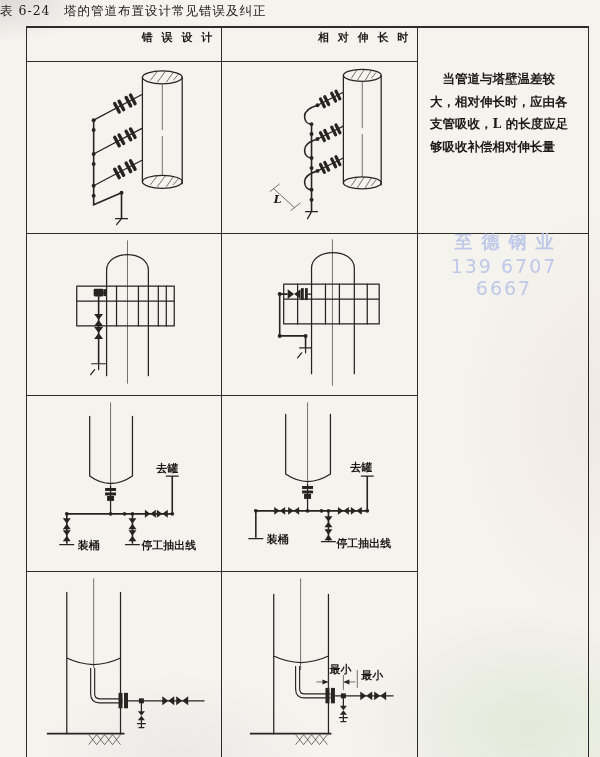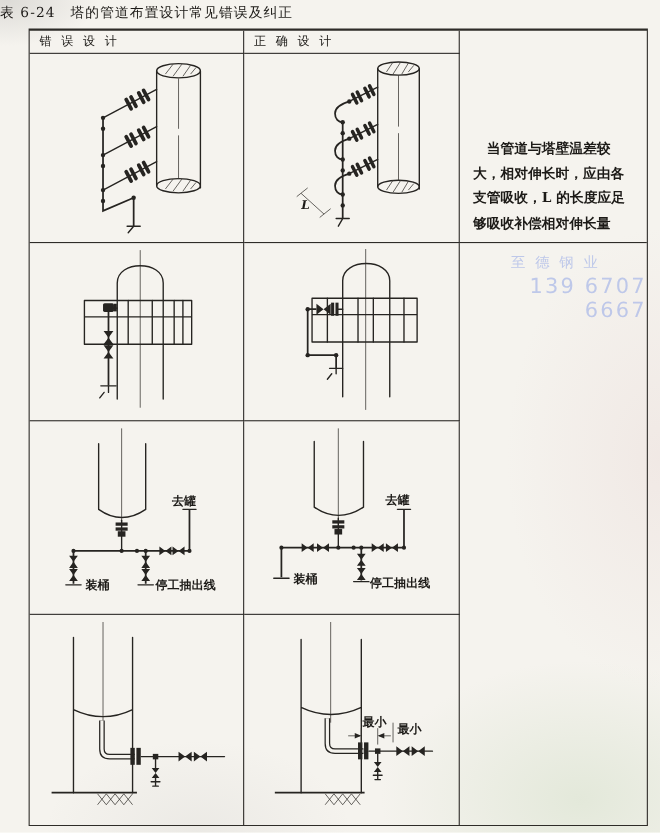--- a/index.html
+++ b/index.html
@@ -22,35 +22,35 @@
     position:absolute; left:26px; top:26px; width:563px;
     border:1.3px solid #2e2c28; border-top-width:2.4px;
     box-sizing:border-box; background:transparent;
   }
   .row{display:flex;}
   .cell{box-sizing:border-box; position:relative;}
   .c1{width:195px;} .c2{width:196px;} .c3{width:170px;}
   .bR{border-right:1px solid #2e2c28;}
   .bB{border-bottom:1px solid #2e2c28;}
   .hcell{
-    height:21px; line-height:20px; text-align:left;
-    font-size:11px; font-weight:normal;
+    height:34px; line-height:20px; text-align:right;
+    font-size:11px; font-weight:bold;
   }
   .sp1{letter-spacing:.8em; text-indent:.8em;}
   .sp2{letter-spacing:2.2em; text-indent:2.2em;}
   .diag{display:flex; align-items:center; justify-content:center;}
-  .remark{display:flex; align-items:flex-end; padding:6px 10px 6px 12px;}
+  .remark{display:flex; align-items:flex-start; padding:6px 10px 6px 12px;}
   .remark p{margin:0; font-size:12.5px; line-height:1.8; text-indent:1em; font-weight:600;}
   .h172{height:172px;} .h162{height:162px;} .h176{height:176px;} .h191{height:191px;}
   .watermark{
     position:absolute; left:420px; top:230px; width:168px; text-align:center;
     font-family:"DejaVu Sans","Liberation Sans",sans-serif; opacity:.85; pointer-events:none;
   }
-  .watermark .w1{font-size:13px; letter-spacing:9px; text-indent:9px; font-weight:400;}
-  .watermark .w2{font-size:19px; letter-spacing:2px; margin-top:1px;text-align:right;}
+  .watermark .w1{font-size:18px; letter-spacing:9px; text-indent:9px; font-weight:700;}
+  .watermark .w2{font-size:19px; letter-spacing:2px; margin-top:1px;}
   
   svg .ln{stroke:#262421; fill:none; stroke-width:1.25; stroke-linecap:round; stroke-linejoin:round;}
   svg .thin{stroke:#3a3733; fill:none; stroke-width:.7;}
   svg .thick{stroke:#262421; fill:none; stroke-width:1.6;}
   svg .fl{fill:#262421; stroke:none;}
   svg .pipeOut{stroke:#262421; fill:none; stroke-width:5.2;}
   svg .pipeIn{stroke:#f5f3ee; fill:none; stroke-width:2.9;}
   svg text.lbl{font:600 11px "DejaVu Serif","Liberation Serif",serif; fill:#1c1a17;}
   svg text.dim{font:italic 600 11px "DejaVu Serif","Liberation Serif",serif; fill:#1c1a17;}
 </style>
@@ -58,21 +58,21 @@
 <body>
 
 <div class="page">
 
   <div class="title">表 6-24　塔的管道布置设计常见错误及纠正</div>
 
   <div class="tbl">
 
     <div class="row">
       <div class="cell c1 bR bB hcell sp1">错误设计</div>
-      <div class="cell c2 bR bB hcell sp1">正确设计</div>
+      <div class="cell c2 bR bB hcell sp1">相对伸长时</div>
     </div>
 
     <div class="row h172">
       <div class="cell c1 bR bB diag">
         <svg width="195" height="172" viewBox="0 0 195 172">
           <g>
             <ellipse class="ln" cx="136" cy="15" rx="20" ry="6.5"></ellipse>
             <path class="thin" d="M124,18 L131,9 M131,20 L139,9 M140,20 L147,10 M147,18 L152,12"></path>
             <path class="ln" d="M116,15 V120 M156,15 V122"></path>
             <ellipse class="ln" cx="136" cy="120" rx="20" ry="6.5"></ellipse>

